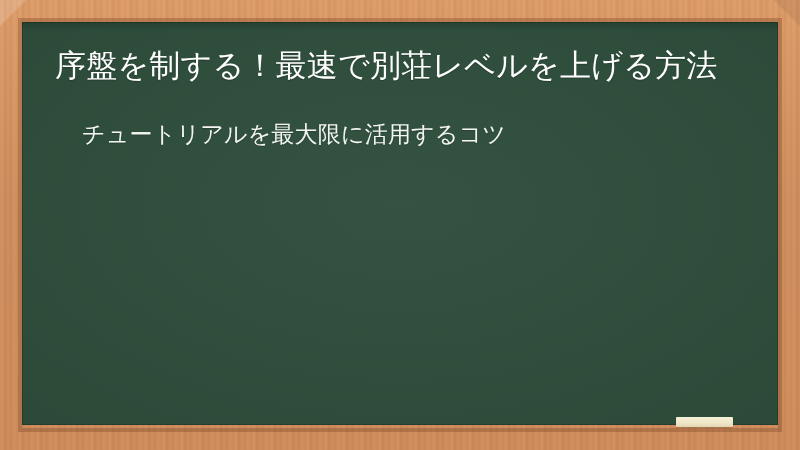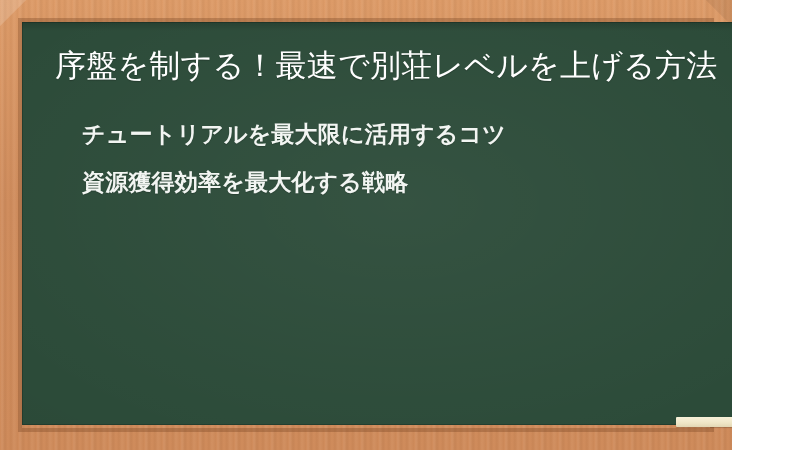--- a/index.html
+++ b/index.html
@@ -6,21 +6,21 @@
     margin: 0;
     padding: 0;
     background: #ffffff;
   }
   body {
     font-family: "Liberation Sans", "DejaVu Sans", sans-serif;
   }
 
   .slide {
     position: relative;
-    width: 732px;
+    width: 800px;
     height: 450px;
     overflow: hidden;
     box-sizing: border-box;
     
     background-color: #d28d5d;
     background-image:
       repeating-linear-gradient(
         90deg,
         rgba(255,255,255,0.00) 0px,
         rgba(255,255,255,0.07) 2px,
@@ -90,21 +90,21 @@
     list-style: none;
     margin: 0;
     padding: 0;
     margin-top: 26px;
     padding-left: 27px;
   }
 
   .board-list-item {
     color: #f2f5f2;
     font-size: 23px;
-    font-weight: 700;
+    font-weight: 400;
     line-height: 36px;
     letter-spacing: 0.2px;
     margin: 12px 0 12px 0;
     max-width: 640px;
     text-shadow: 0 1px 1px rgba(0,0,0,0.18);
   }
 
   
   .chalk-stick {
     position: absolute;
@@ -124,20 +124,19 @@
 
   <div class="frame-shade"></div>
   <div class="frame-inner-edge"></div>
 
   <div class="board">
 
     <h1 class="board-title">序盤を制する！最速で別荘レベルを上げる方法</h1>
 
     <ul class="board-list">
       <li class="board-list-item">チュートリアルを最大限に活用するコツ</li>
-      <li class="board-list-item">資源獲得効率を最大化する戦略</li>
     </ul>
 
   </div>
 
   <div class="chalk-stick"></div>
 
 </div>
 
 </body></html>

